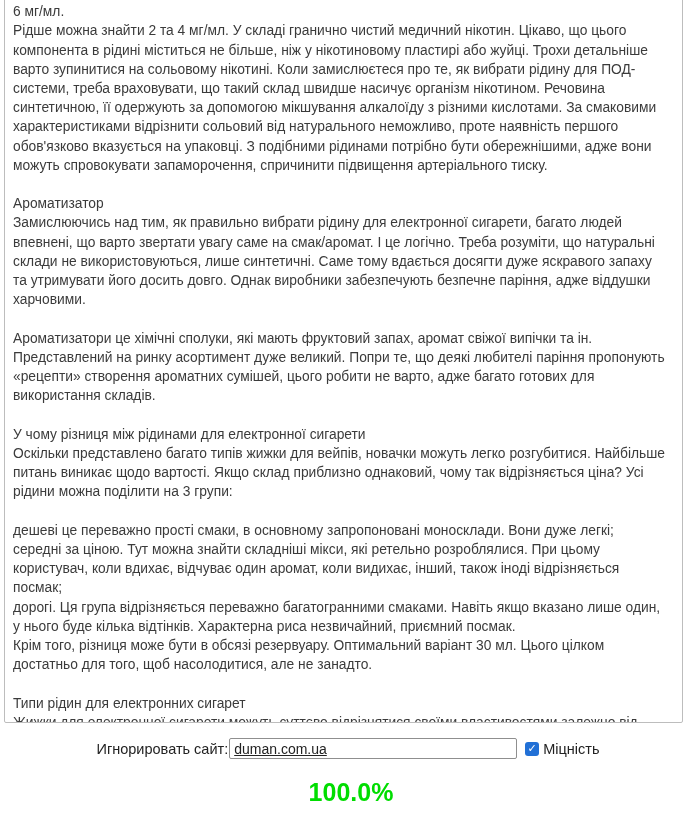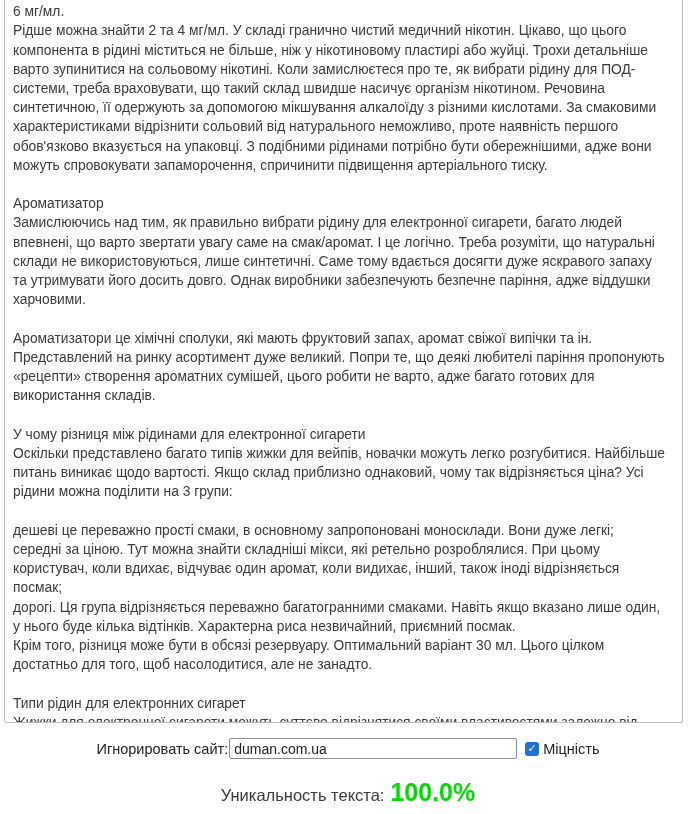--- a/index.html
+++ b/index.html
@@ -23,21 +23,21 @@
   .form-row{
     position:absolute;left:0;right:0;top:738px;
     display:flex;align-items:center;justify-content:center;
     font-size:14.5px;color:#222;
   }
   .form-row .lbl{margin-right:1px;}
   .ignore-input{
     width:288px;height:21px;box-sizing:border-box;
     border:1px solid #8f8f8f;border-radius:2px;
     font-family:"Liberation Sans","DejaVu Sans",sans-serif;
-    font-size:14px;color:#222;padding:1px 4px;outline:none;background:#fff;
+    font-size:14px;color:#222;padding:1px 4px;outline:none;background:#fff;text-decoration:underline;
   }
   .checkbox{
     width:14px;height:14px;margin-left:8px;margin-right:4px;
     background:#2170d6;border-radius:3px;display:inline-flex;
     align-items:center;justify-content:center;flex:0 0 auto;
     cursor:pointer;
   }
   .checkbox .check{
     color:#ffffff;font-size:11px;font-weight:bold;line-height:1;
   }
@@ -86,15 +86,14 @@
 <div class="form-row">
   <span class="lbl">Игнорировать сайт:</span>
   <input class="ignore-input" type="text" value="duman.com.ua" style="">
   <span class="checkbox">
     <span class="check">✓</span>
   </span>
   <span class="remember-lbl">Міцність</span>
 </div>
 
 <div class="result-row">
-  <span>Уникальность текста:</span>
   <span class="pct">100.0%</span>
 </div>
 
 </body></html>

